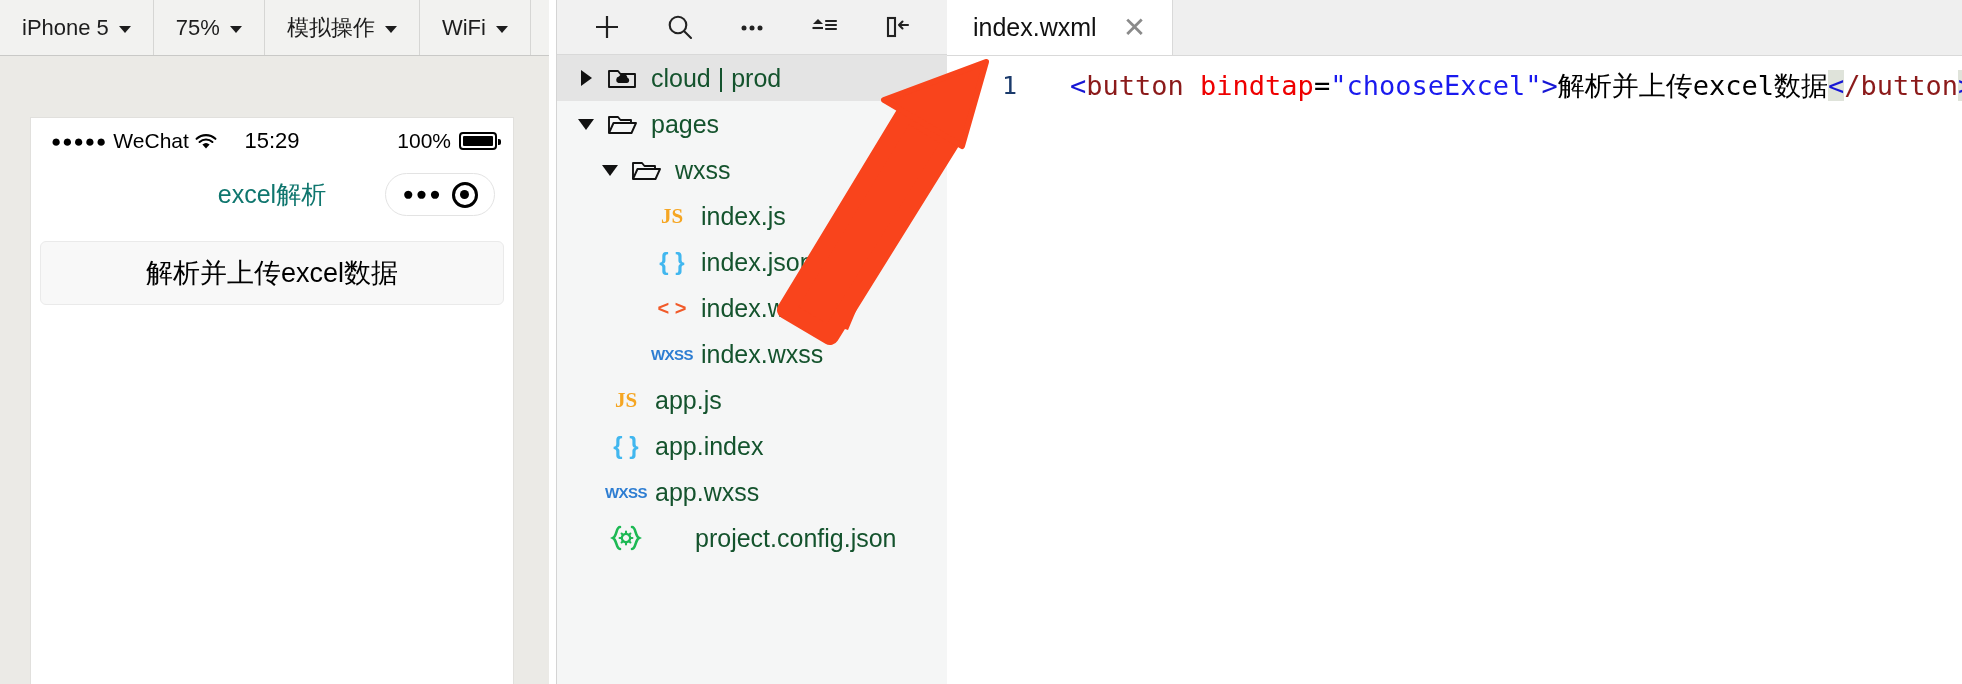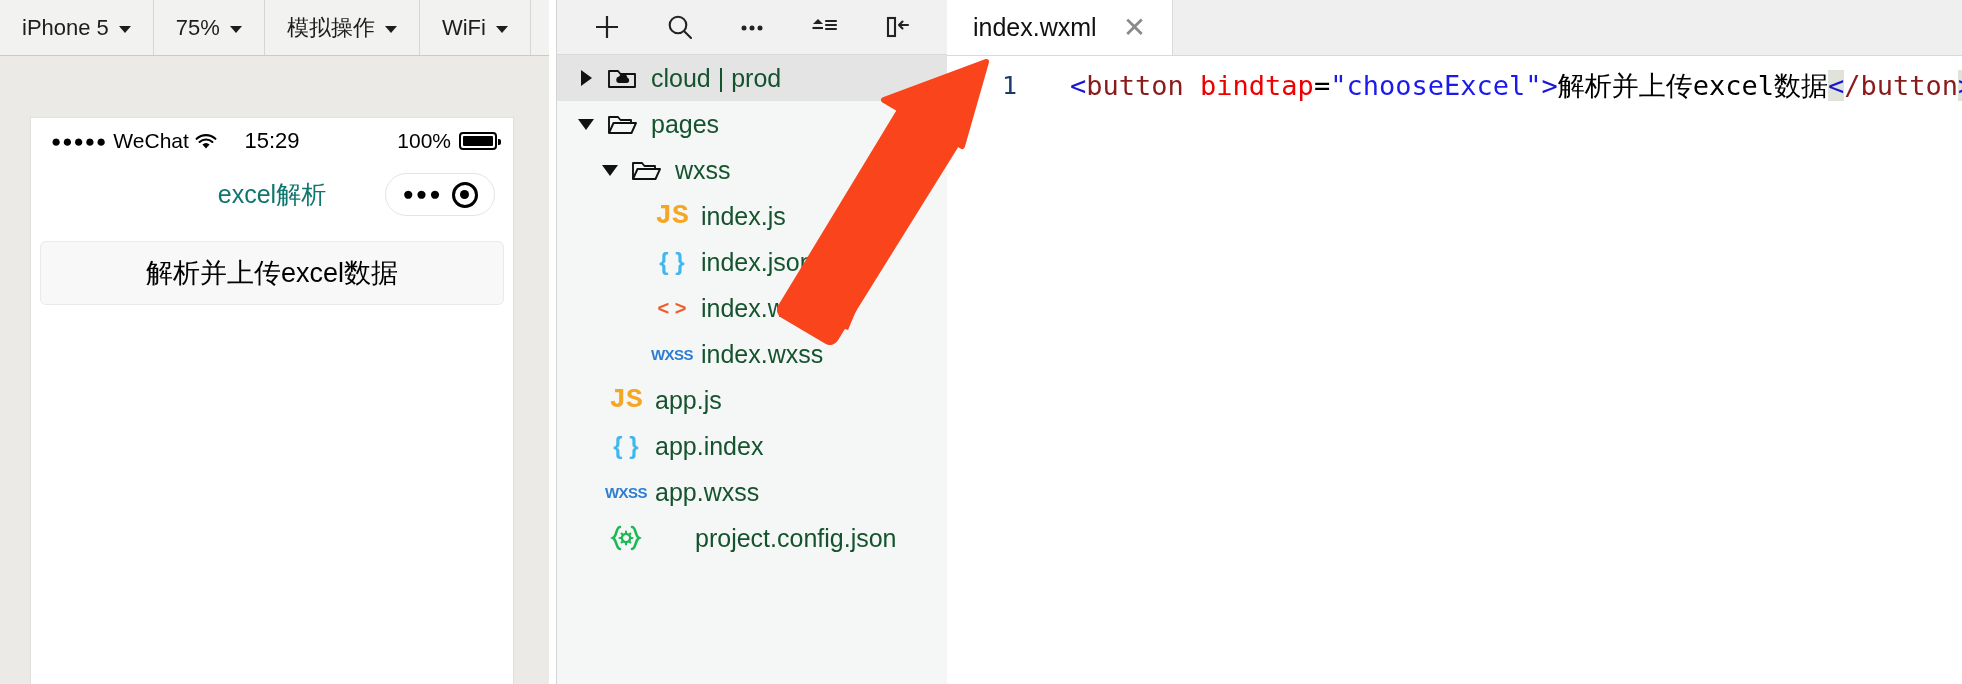--- a/index.html
+++ b/index.html
@@ -122,21 +122,21 @@
     width:22px;height:22px;margin-right:8px;flex:0 0 auto;
     display:flex;align-items:center;justify-content:center;
   }
   .tri-right{width:0;height:0;border-top:8px solid transparent;border-bottom:8px solid transparent;border-left:11px solid #111;}
   .tri-down{width:0;height:0;border-left:8px solid transparent;border-right:8px solid transparent;border-top:11px solid #111;}
   .f-icon{
     width:34px;flex:0 0 auto;margin-right:12px;
     display:flex;align-items:center;justify-content:center;
     font-size:17px;font-weight:700;line-height:1;
   }
-  .f-icon.js{color:#f5a623;font-size:28px;font-family:Liberation Mono, monospace;}
+  .f-icon.js{color:#f5a623;font-size:21px;font-family:Liberation Serif, serif;}
   .f-icon.json{color:#41b7ef;font-size:24px;font-weight:700;}
   .f-icon.wxml{color:#f15a29;font-size:20px;font-weight:700;}
   .f-icon.wxss{color:#2d7dd2;font-size:15px;font-weight:700;letter-spacing:-0.5px;}
   .f-icon.cfg{color:#1db954;font-size:22px;font-weight:700;}
   .lbl{font-size:25px;color:#14532d;}
 
   
   .editor-pane{
     position:absolute;left:947px;top:0;right:0;height:684px;
     background:#ffffff;

